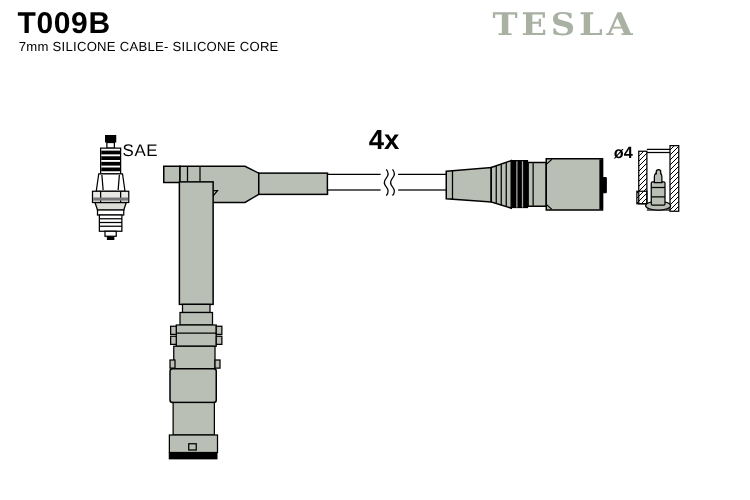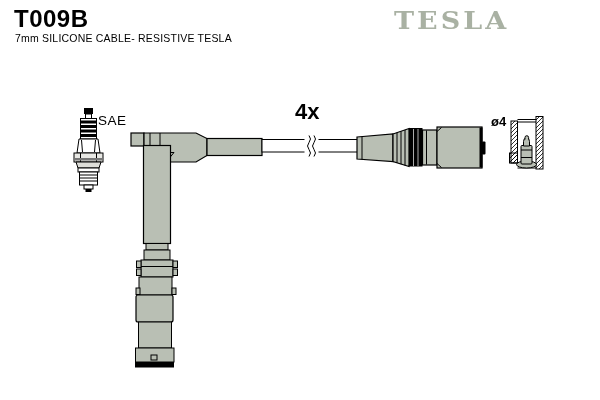--- a/index.html
+++ b/index.html
@@ -20,21 +20,21 @@
   .ribln{stroke:var(--rib-highlight,#aaa);fill:none;stroke-width:1;}
   .hatch{fill:url(#hatchpat);stroke:var(--outline,#000);stroke-width:1;}
   .dlabel{font-family:"Liberation Sans",sans-serif;fill:#000;}
 </style>
 </head>
 <body>
 
 <div id="page">
 
   <div class="title">T009B</div>
-  <div class="subtitle">7mm SILICONE CABLE- RESISTIVE TESLA</div>
+  <div class="subtitle">7mm SILICONE CABLE- SILICONE CORE</div>
   <div class="brand">TESLA</div>
 
   <svg width="600" height="400" viewBox="0 0 600 400">
     <defs>
       <pattern id="hatchpat" patternUnits="userSpaceOnUse" width="4" height="4">
         <path d="M0,4 L4,0" stroke="#000" stroke-width="0.8"></path>
       </pattern>
     </defs>
 
     <g>

